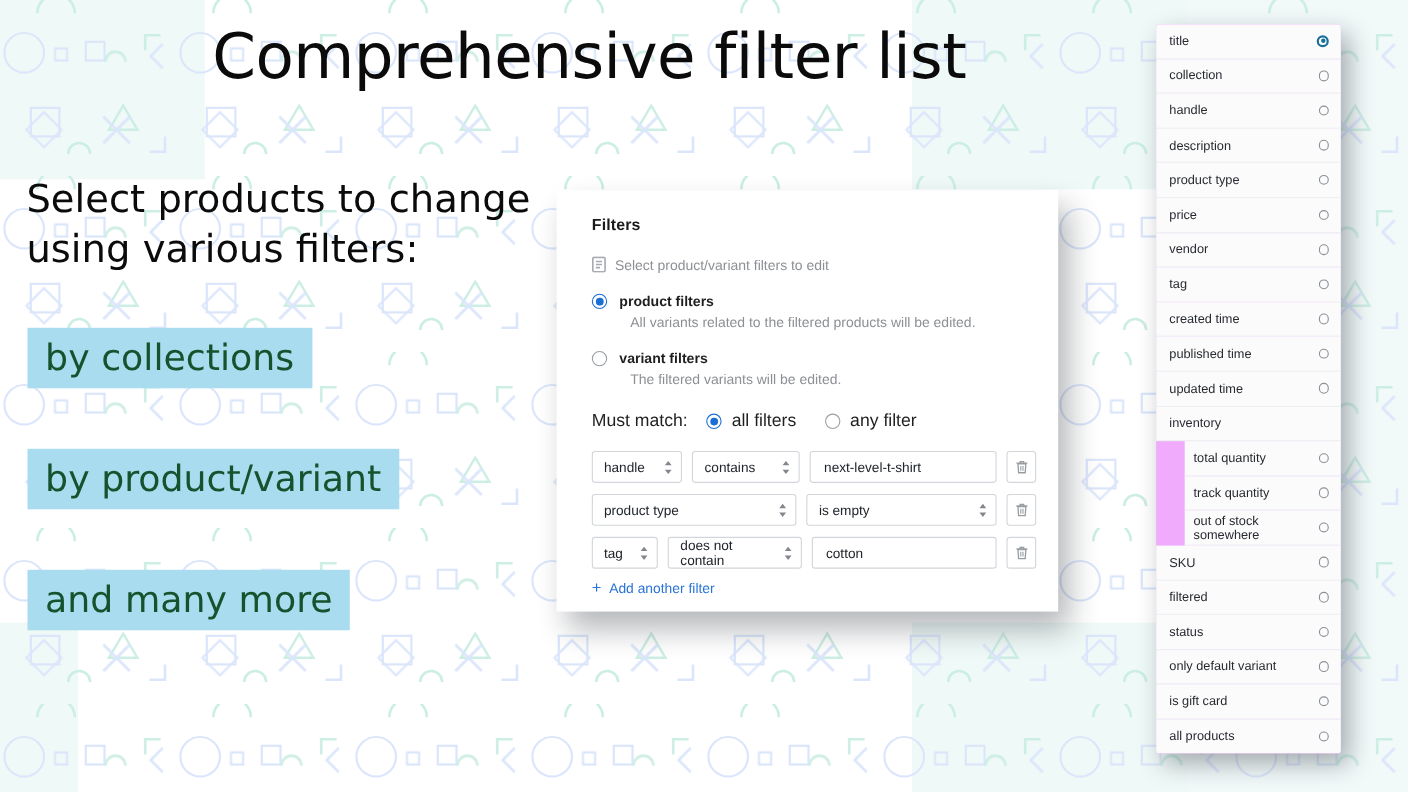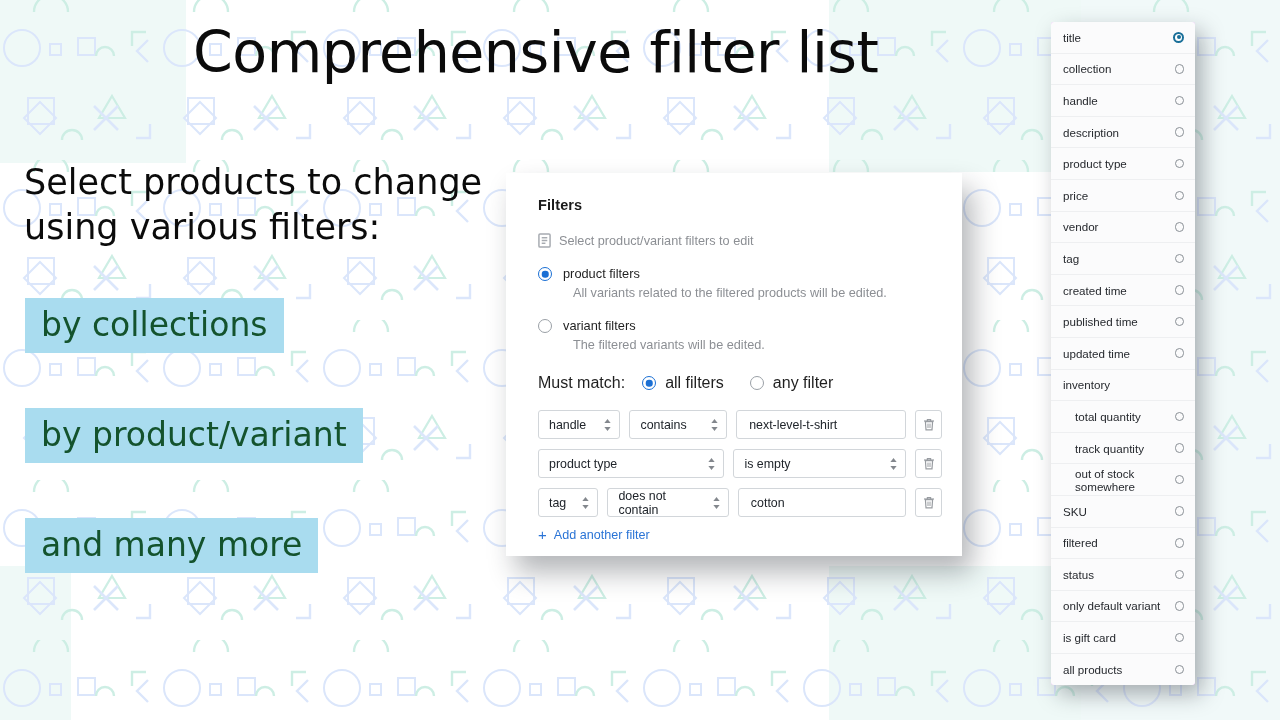--- a/index.html
+++ b/index.html
@@ -107,20 +107,21 @@
     color: #8c8f94;
     font-size: 12.7px;
   }
   .doc-icon { width: 13px; height: 15px; flex: none; }
 
   .radio-opt {
     margin: 18px 0 0 12px;
     display: flex;
     align-items: flex-end;
     gap: 11px;
+    font-weight: bold;
   }
   .radio-opt .lbl { font-size: 12.8px; color: #1f1f1f; }
   .radio-help {
     margin: 5px 0 0 47px;
     font-size: 12.7px;
     color: #8c8f94;
   }
 
   .rdo {
     width: 14px; height: 14px;
@@ -214,40 +215,40 @@
   #add-filter .plus {
     font-size: 15px;
     line-height: 1;
     font-weight: 500;
   }
 
   
   #field-list {
     position: absolute;
     left: 1051px; top: 22px;
-    width: 144px;
+    width: 168px;
     background: #f0abfc;
     z-index: 6;
     border-radius: 3px;
     box-shadow: 7px 9px 22px rgba(24,30,40,.35);
     overflow: hidden;
   }
   .fl-item {
     height: 31.6px;
     display: flex;
     align-items: center;
     justify-content: space-between;
     padding: 0 11px 0 12px;
     border-bottom: 1px solid #eeeff1;
     font-size: 11.6px;
     color: #26292e;
     background: #fbfbfc;
   }
   .fl-item:last-child { border-bottom: none; }
-  .fl-item.indent { padding-left: 24px; }
+  .fl-item.indent { padding-left: 8px; margin-left: 26px; }
   .fl-item.header { color: #26292e; }
   .fl-rdo {
     width: 9.5px; height: 9.5px;
     border-radius: 50%;
     border: 1.2px solid #8a9096;
     flex: none;
   }
   .fl-rdo.on {
     border: 2.6px solid #1a6f99;
     position: relative;

